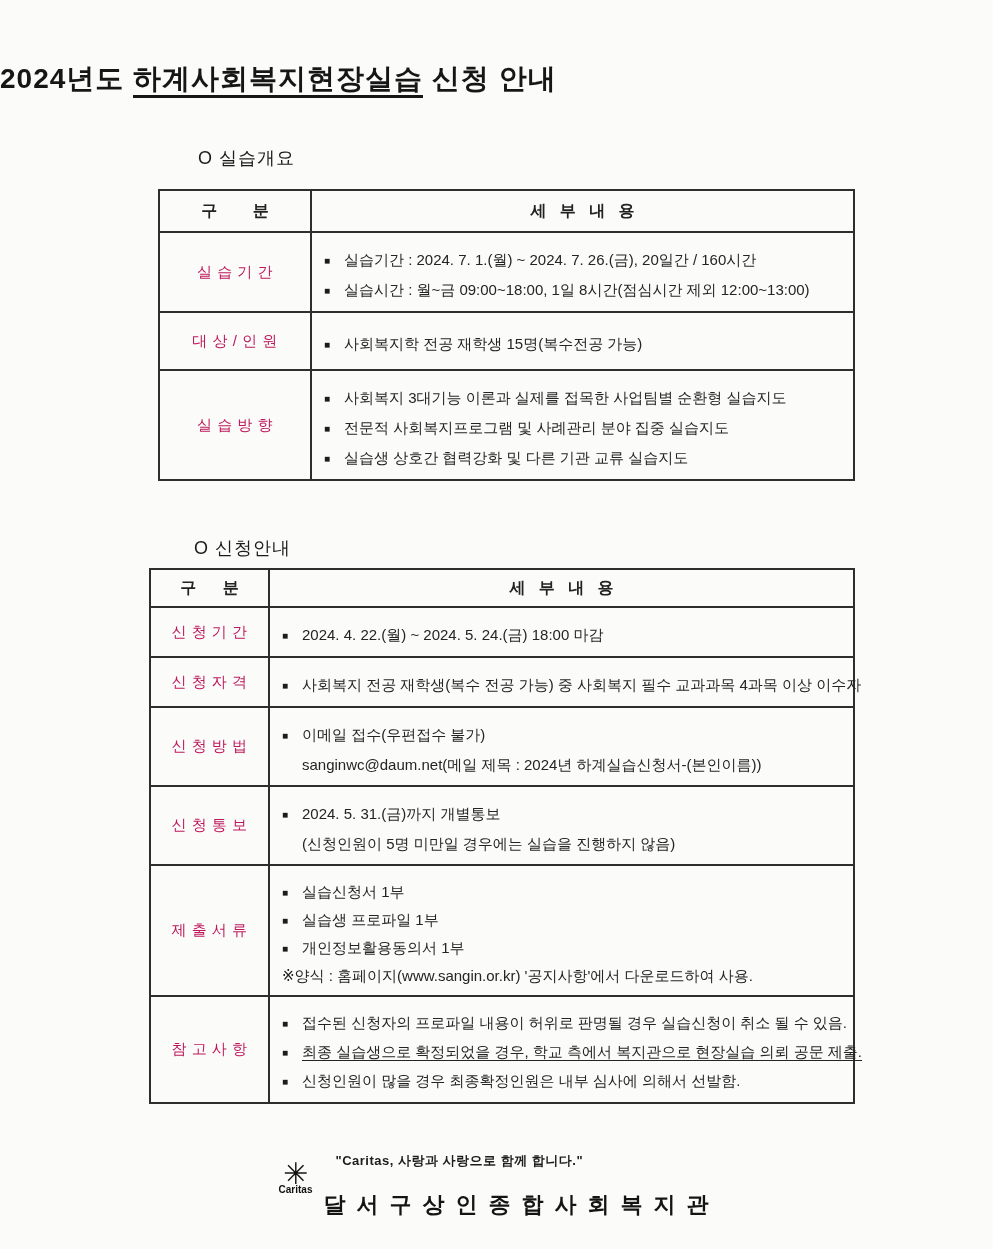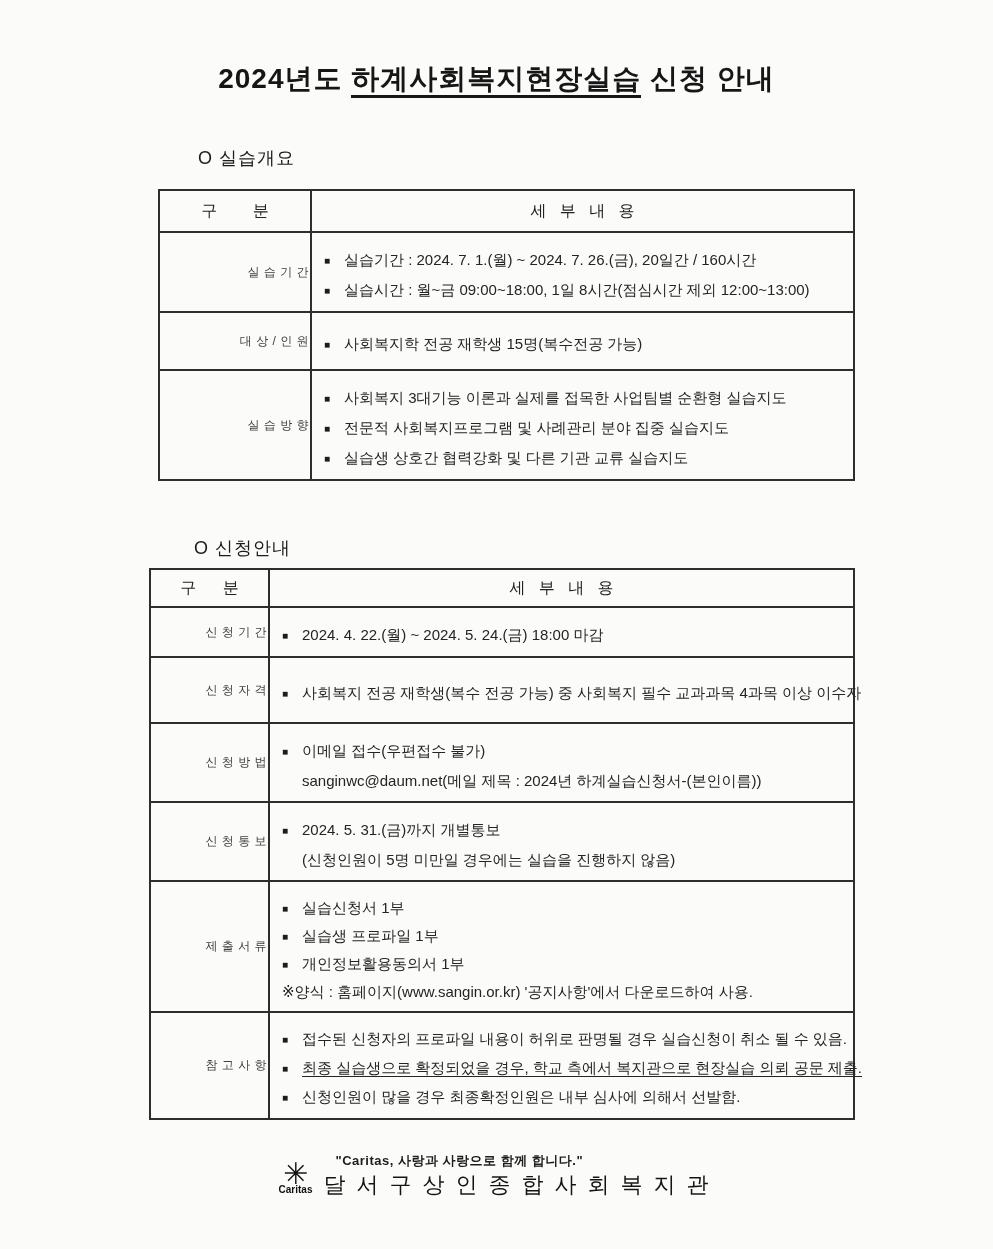--- a/index.html
+++ b/index.html
@@ -9,21 +9,20 @@
     font-family: "Liberation Sans", "DejaVu Sans", sans-serif;
     color: #1f1f1f;
     position: relative;
     overflow: hidden;
   }
   .page { position: absolute; inset: 0; }
 
   
   .title-wrap {
     position: absolute; top: 60px; left: 0; width: 100%;
-    text-align: center;
     font-size: 28px; font-weight: bold; letter-spacing: 1px;
     color: #161616;
   }
   .title-underline {
     border-bottom: 3px solid #161616;
     padding-bottom: 1px;
   }
 
   
   .sec-heading {
@@ -40,27 +39,27 @@
   table {
     border-collapse: collapse;
     table-layout: fixed;
     position: absolute;
     background: transparent;
   }
   .tbl1 { left: 158px; top: 189px; width: 697px; }
   .tbl2 { left: 149px; top: 568px; width: 706px; }
   th, td { border: 2px solid #2e2e2e; vertical-align: middle; }
   th {
-    font-weight: normal; font-size: 16px; color: #222;
+    font-weight: bold; font-size: 16px; color: #222;
     white-space: pre; text-align: center;
   }
   .tbl1 th { height: 38px; }
   .tbl2 th { height: 34px; }
   td.lab {
-    text-align: right; font-size: 12px; color: #404040;
+    text-align: center; font-size: 15px; color: #be185d;
     white-space: pre; letter-spacing: 0.5px;
   }
   td.det {
     font-size: 15px; color: #242424;
     padding: 12px 8px 6px 12px;
   }
   .line { line-height: 29px; white-space: nowrap; }
   .m {
     display: inline-block; width: 20px;
     font-size: 10px; vertical-align: 1px; color: #1c1c1c;
@@ -78,22 +77,22 @@
     line-height: 1;
   }
   .logo-glyph { font-size: 30px; color: #111; line-height: 0.9; }
   .logo-caption { font-size: 10px; font-weight: bold; color: #111; margin-top: -2px; }
   .footer-text { margin-left: 6px; }
   .slogan {
     font-size: 13px; font-weight: bold; color: #1d1d1d;
     margin-left: 12px; letter-spacing: 0.5px;
   }
   .org-name {
-    font-size: 22px; font-weight: normal; color: #141414;
-    letter-spacing: 11px; margin-top: 0; white-space: nowrap;
+    font-size: 22px; font-weight: bold; color: #141414;
+    letter-spacing: 11px; margin-top: 20px; white-space: nowrap;
   }
 </style>
 </head>
 <body>
 
 <div class="page">
 
   <div class="title-wrap">
     <span>2024년도 </span><span class="title-underline">하계사회복지현장실습</span><span> 신청 안내</span>
   </div>
@@ -145,21 +144,21 @@
         <tr>
       <th>구      분</th>
       <th>세   부   내   용</th>
     </tr>
     <tr style="height:41px">
       <td class="lab">신 청 기 간</td>
       <td class="det">
         <div class="line"><span class="m">■</span><span class="t">2024. 4. 22.(월) ~ 2024. 5. 24.(금) 18:00 마감</span></div>
       </td>
     </tr>
-    <tr style="height:66px">
+    <tr style="height:50px">
       <td class="lab">신 청 자 격</td>
       <td class="det">
         <div class="line"><span class="m">■</span><span class="t">사회복지 전공 재학생(복수 전공 가능) 중 사회복지 필수 교과과목 4과목 이상 이수자</span></div>
       </td>
     </tr>
     <tr style="height:74px">
       <td class="lab">신 청 방 법</td>
       <td class="det">
         <div class="line"><span class="m">■</span><span class="t">이메일 접수(우편접수 불가)</span></div>
         <div class="line"><span class="m"></span><span class="t">sanginwc@daum.net(메일 제목 : 2024년 하계실습신청서-(본인이름))</span></div>

